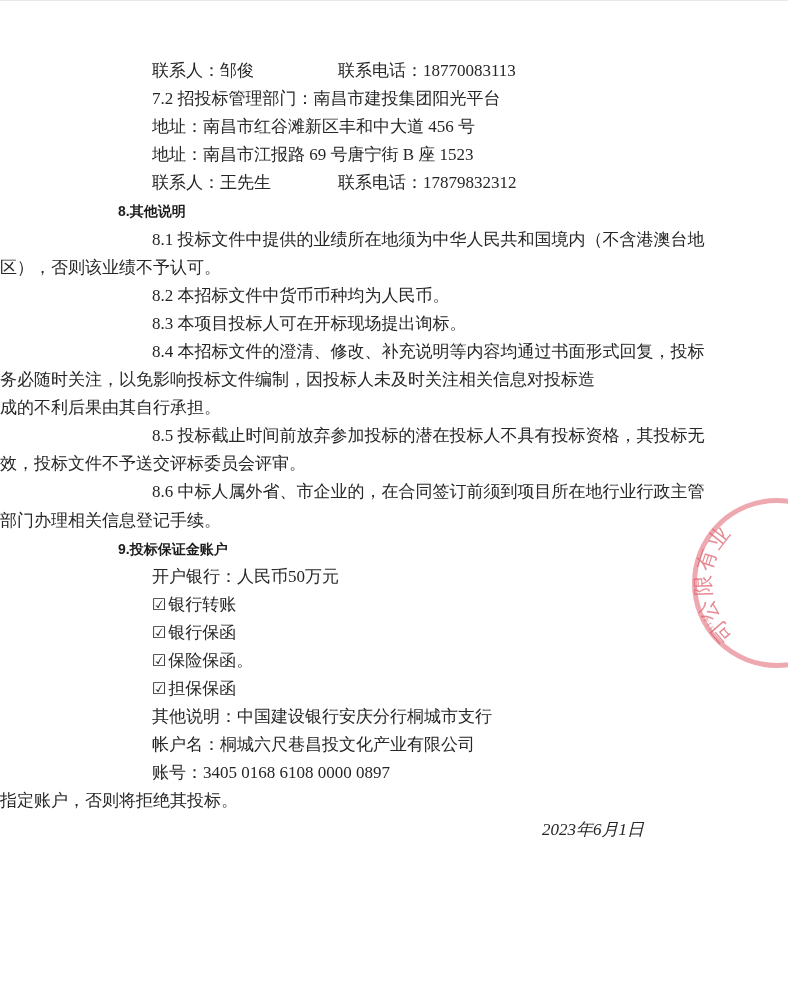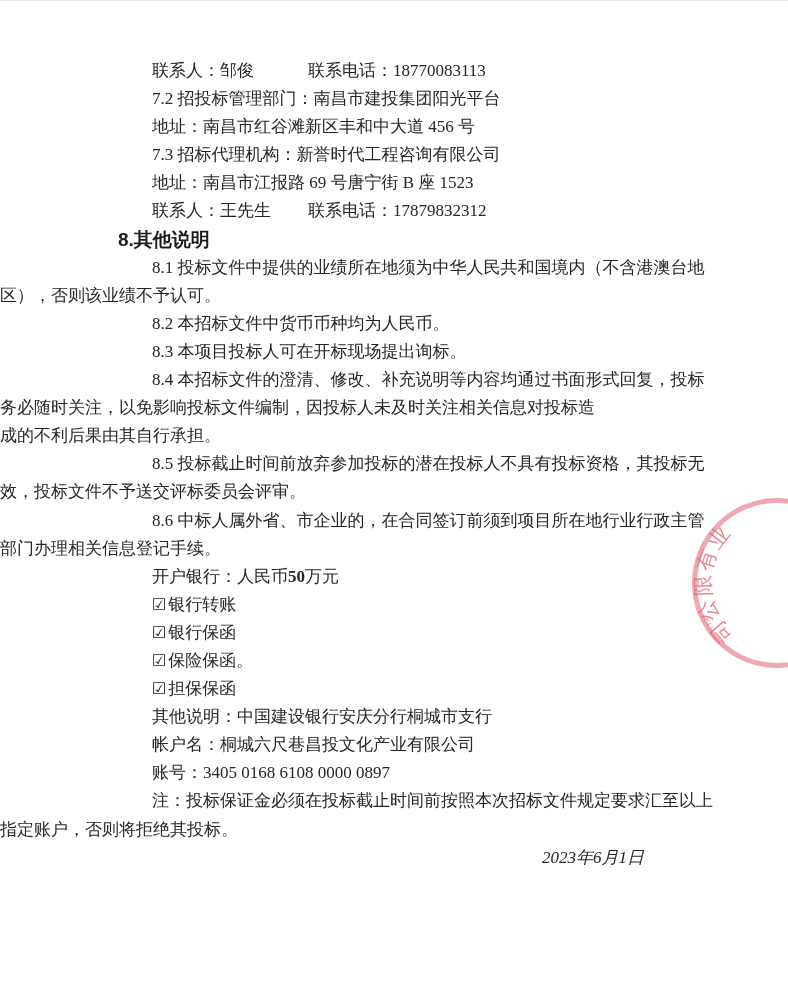--- a/index.html
+++ b/index.html
@@ -17,26 +17,26 @@
     height:28.1px; line-height:28.1px;
     font-size:17px;
     white-space:nowrap;
   }
   .ind-body { }   
   .ind-head { padding-left:118px; }  
   .ind-para { padding-left:152px; }  
   .heading {
     font-weight:bold;
     font-family:"Liberation Sans","DejaVu Sans",sans-serif;
-    font-size:19px;
+    font-size:14px;
     color:#1c1c1c;
   }
   .contact-line { position:relative; }
-  .contact-phone { position:absolute; left:308px; top:0; }
-  .bold { font-weight:bold; }
+  .contact-phone { position:absolute; left:338px; top:0; }
+  .bold { font-weight:normal; }
   .checkbox {
     font-family:"DejaVu Sans","Liberation Sans",sans-serif;
     font-size:16px;
     margin-right:2px;
   }
   .date-line { padding-left:542px;font-style:italic; }
 
   
   .stamp {
     position:absolute;
@@ -78,59 +78,58 @@
 
 <div class="page">
   <div class="content">
 
     <div class="line ind-para contact-line">
       <span>联系人：邹俊</span>
       <span class="contact-phone">联系电话：18770083113</span>
     </div>
     <div class="line ind-para">7.2 招投标管理部门：南昌市建投集团阳光平台</div>
     <div class="line ind-para">地址：南昌市红谷滩新区丰和中大道 456 号</div>
-    <div class="line ind-para">7.3 招标代理机构：新誉时代工程咨询有限公司</div>
     <div class="line ind-para">地址：南昌市江报路 69 号唐宁街 B 座 1523</div>
     <div class="line ind-para contact-line">
       <span>联系人：王先生</span>
       <span class="contact-phone">联系电话：17879832312</span>
     </div>
 
     <div class="line ind-head heading">8.其他说明</div>
     <div class="line ind-para">8.1 投标文件中提供的业绩所在地须为中华人民共和国境内（不含港澳台地</div>
     <div class="line ind-body">区），否则该业绩不予认可。</div>
     <div class="line ind-para">8.2 本招标文件中货币币种均为人民币。</div>
     <div class="line ind-para">8.3 本项目投标人可在开标现场提出询标。</div>
     <div class="line ind-para">8.4 本招标文件的澄清、修改、补充说明等内容均通过书面形式回复，投标</div>
     <div class="line ind-body">务必随时关注，以免影响投标文件编制，因投标人未及时关注相关信息对投标造</div>
     <div class="line ind-body">成的不利后果由其自行承担。</div>
     <div class="line ind-para">8.5 投标截止时间前放弃参加投标的潜在投标人不具有投标资格，其投标无</div>
     <div class="line ind-body">效，投标文件不予送交评标委员会评审。</div>
     <div class="line ind-para">8.6 中标人属外省、市企业的，在合同签订前须到项目所在地行业行政主管</div>
     <div class="line ind-body">部门办理相关信息登记手续。</div>
 
+    <div class="line ind-head heading">9.投标保证金账户</div>
     <div class="line ind-para">
       <span>开户银行：人民币</span><span class="bold">50</span><span>万元</span>
     </div>
     <div class="line ind-para">
       <span class="checkbox">☑</span><span>银行转账</span>
     </div>
     <div class="line ind-para">
       <span class="checkbox">☑</span><span>银行保函</span>
     </div>
     <div class="line ind-para">
       <span class="checkbox">☑</span><span>保险保函。</span>
     </div>
     <div class="line ind-para">
       <span class="checkbox">☑</span><span>担保保函</span>
     </div>
     <div class="line ind-para">其他说明：中国建设银行安庆分行桐城市支行</div>
     <div class="line ind-para">帐户名：桐城六尺巷昌投文化产业有限公司</div>
     <div class="line ind-para">账号：3405 0168 6108 0000 0897</div>
-    <div class="line ind-para">注：投标保证金必须在投标截止时间前按照本次招标文件规定要求汇至以上</div>
     <div class="line ind-body">指定账户，否则将拒绝其投标。</div>
 
     <div class="line date-line">2023年6月1日</div>
   </div>
 
   <div class="stamp">
     <div class="stamp-ring"></div>
     <span class="stamp-char" style="--a:-52deg">业</span>
     <span class="stamp-char" style="--a:-72deg">有</span>
     <span class="stamp-char" style="--a:-92deg">限</span>

